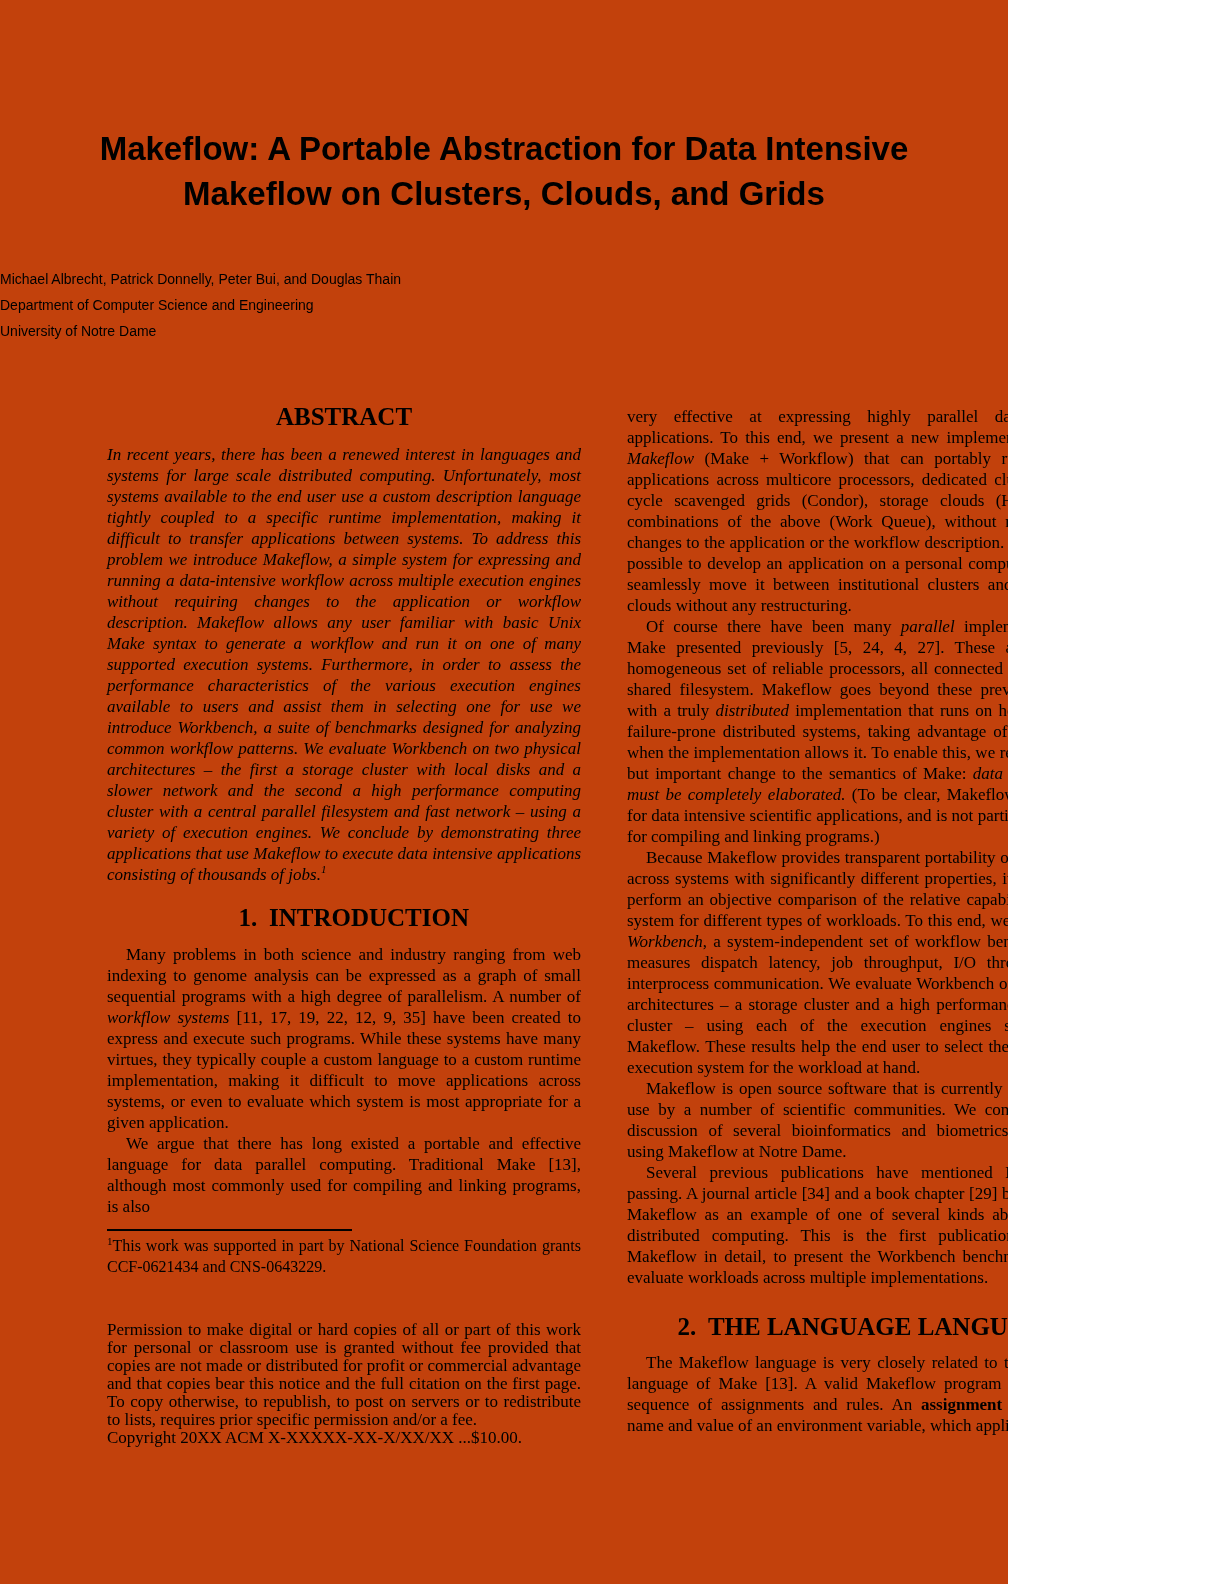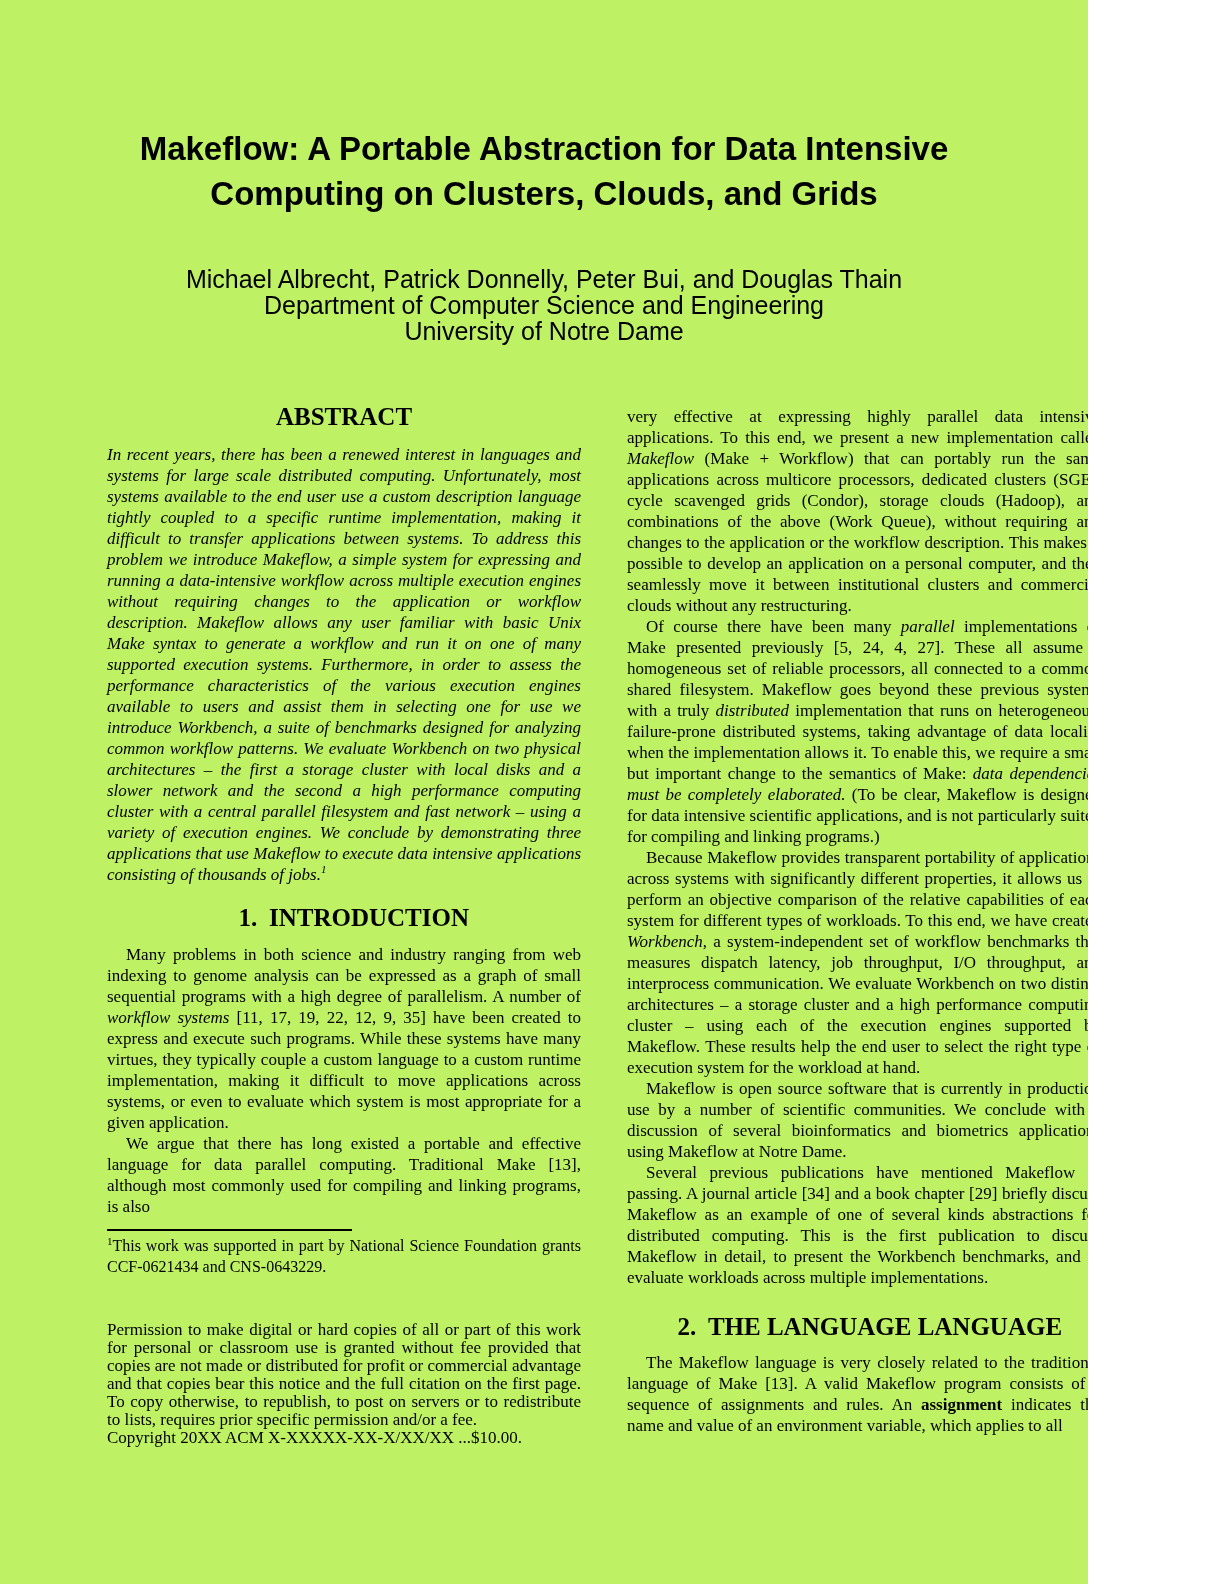--- a/index.html
+++ b/index.html
@@ -1,39 +1,38 @@
 <!DOCTYPE html>
 <html><head>
 <meta charset="utf-8">
 <style>
   html, body { margin: 0; padding: 0; background: #ffffff; }
   .page {
     position: relative;
-    width: 1088px;
+    width: 1008px;
     height: 1584px;
-    background: #bef264;
+    background: #c2410c;
     color: #000000;
     font-family: "Liberation Serif", serif;
     overflow: hidden;
   }
   .title-block {
     position: absolute;
     top: 126px; left: 0; width: 100%;
     text-align: center;
     font-family: "Liberation Sans", sans-serif;
     font-weight: bold;
     font-size: 33px;
     line-height: 45px;
   }
   .authors-block {
     position: absolute;
     top: 266px; left: 0; width: 100%;
-    text-align: center;
     font-family: "Liberation Sans", sans-serif;
-    font-size: 25px;
+    font-size: 14px;
     line-height: 26px;
   }
   .col {
     position: absolute;
     width: 474px;
     font-size: 17px;
     line-height: 21px;
     text-align: justify;
   }
   .col-left  { left: 107px; top: 404px; }
@@ -71,21 +70,21 @@
   }
   .permission-block p { margin: 0; }
 </style>
 </head>
 <body>
 
 <div class="page">
 
   <header class="title-block">
     <div>Makeflow: A Portable Abstraction for Data Intensive</div>
-    <div>Computing on Clusters, Clouds, and Grids</div>
+    <div>Makeflow on Clusters, Clouds, and Grids</div>
   </header>
 
   <div class="authors-block">
     <div>Michael Albrecht, Patrick Donnelly, Peter Bui, and Douglas Thain</div>
     <div>Department of Computer Science and Engineering</div>
     <div>University of Notre Dame</div>
   </div>
 
   <section class="col col-left">
     <h2 class="sec-head abstract-head">ABSTRACT</h2>

